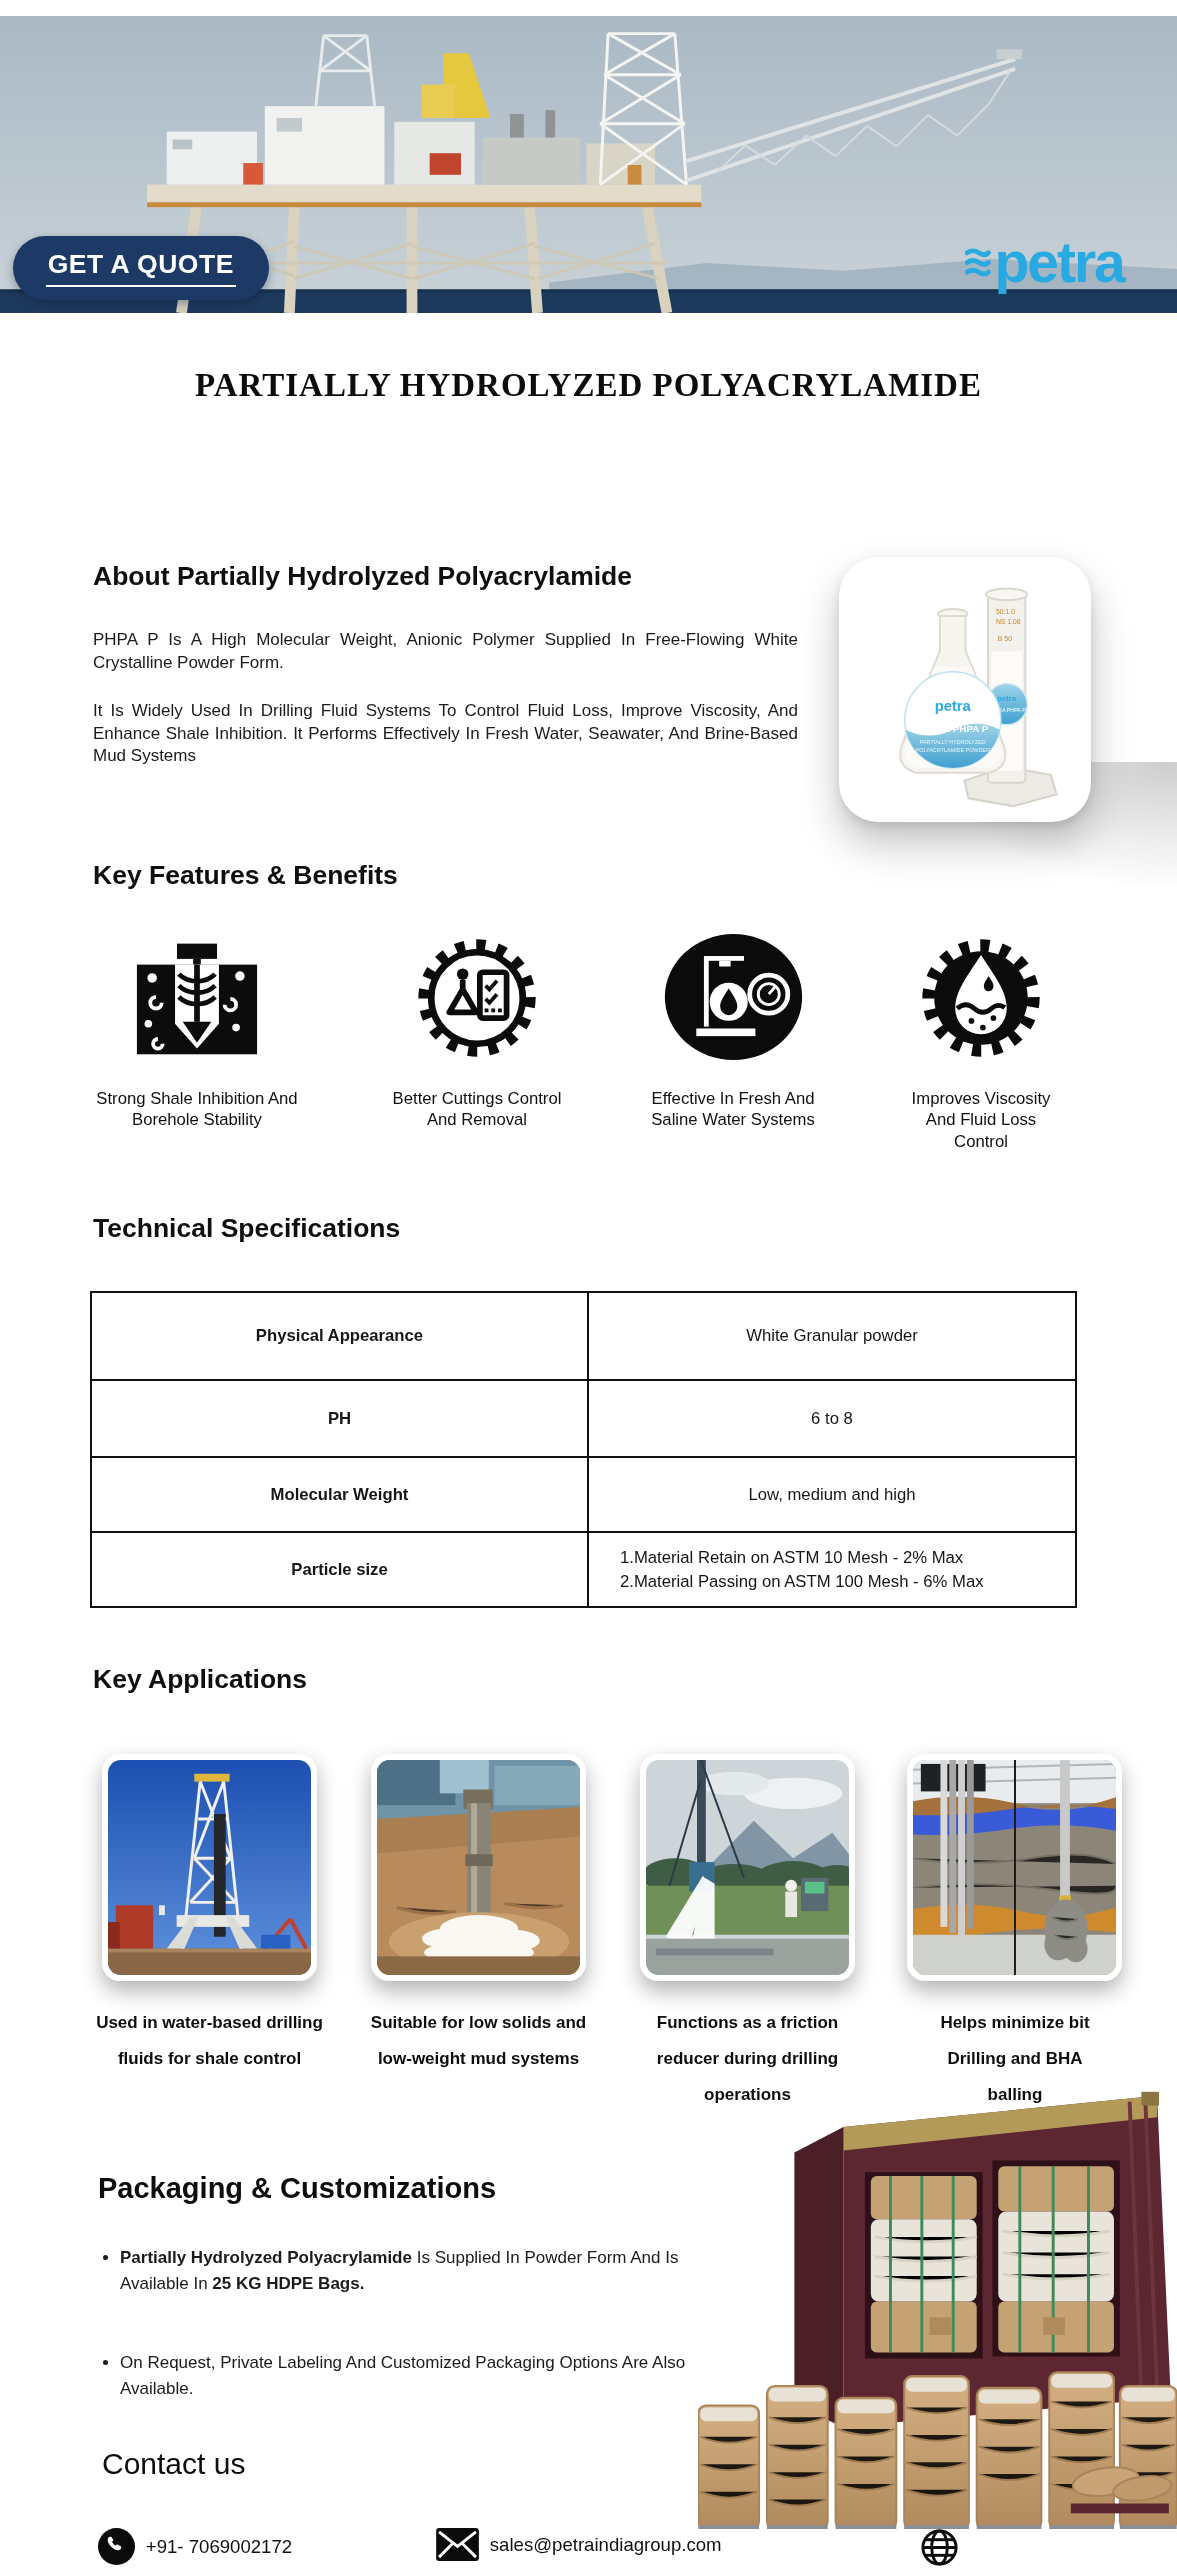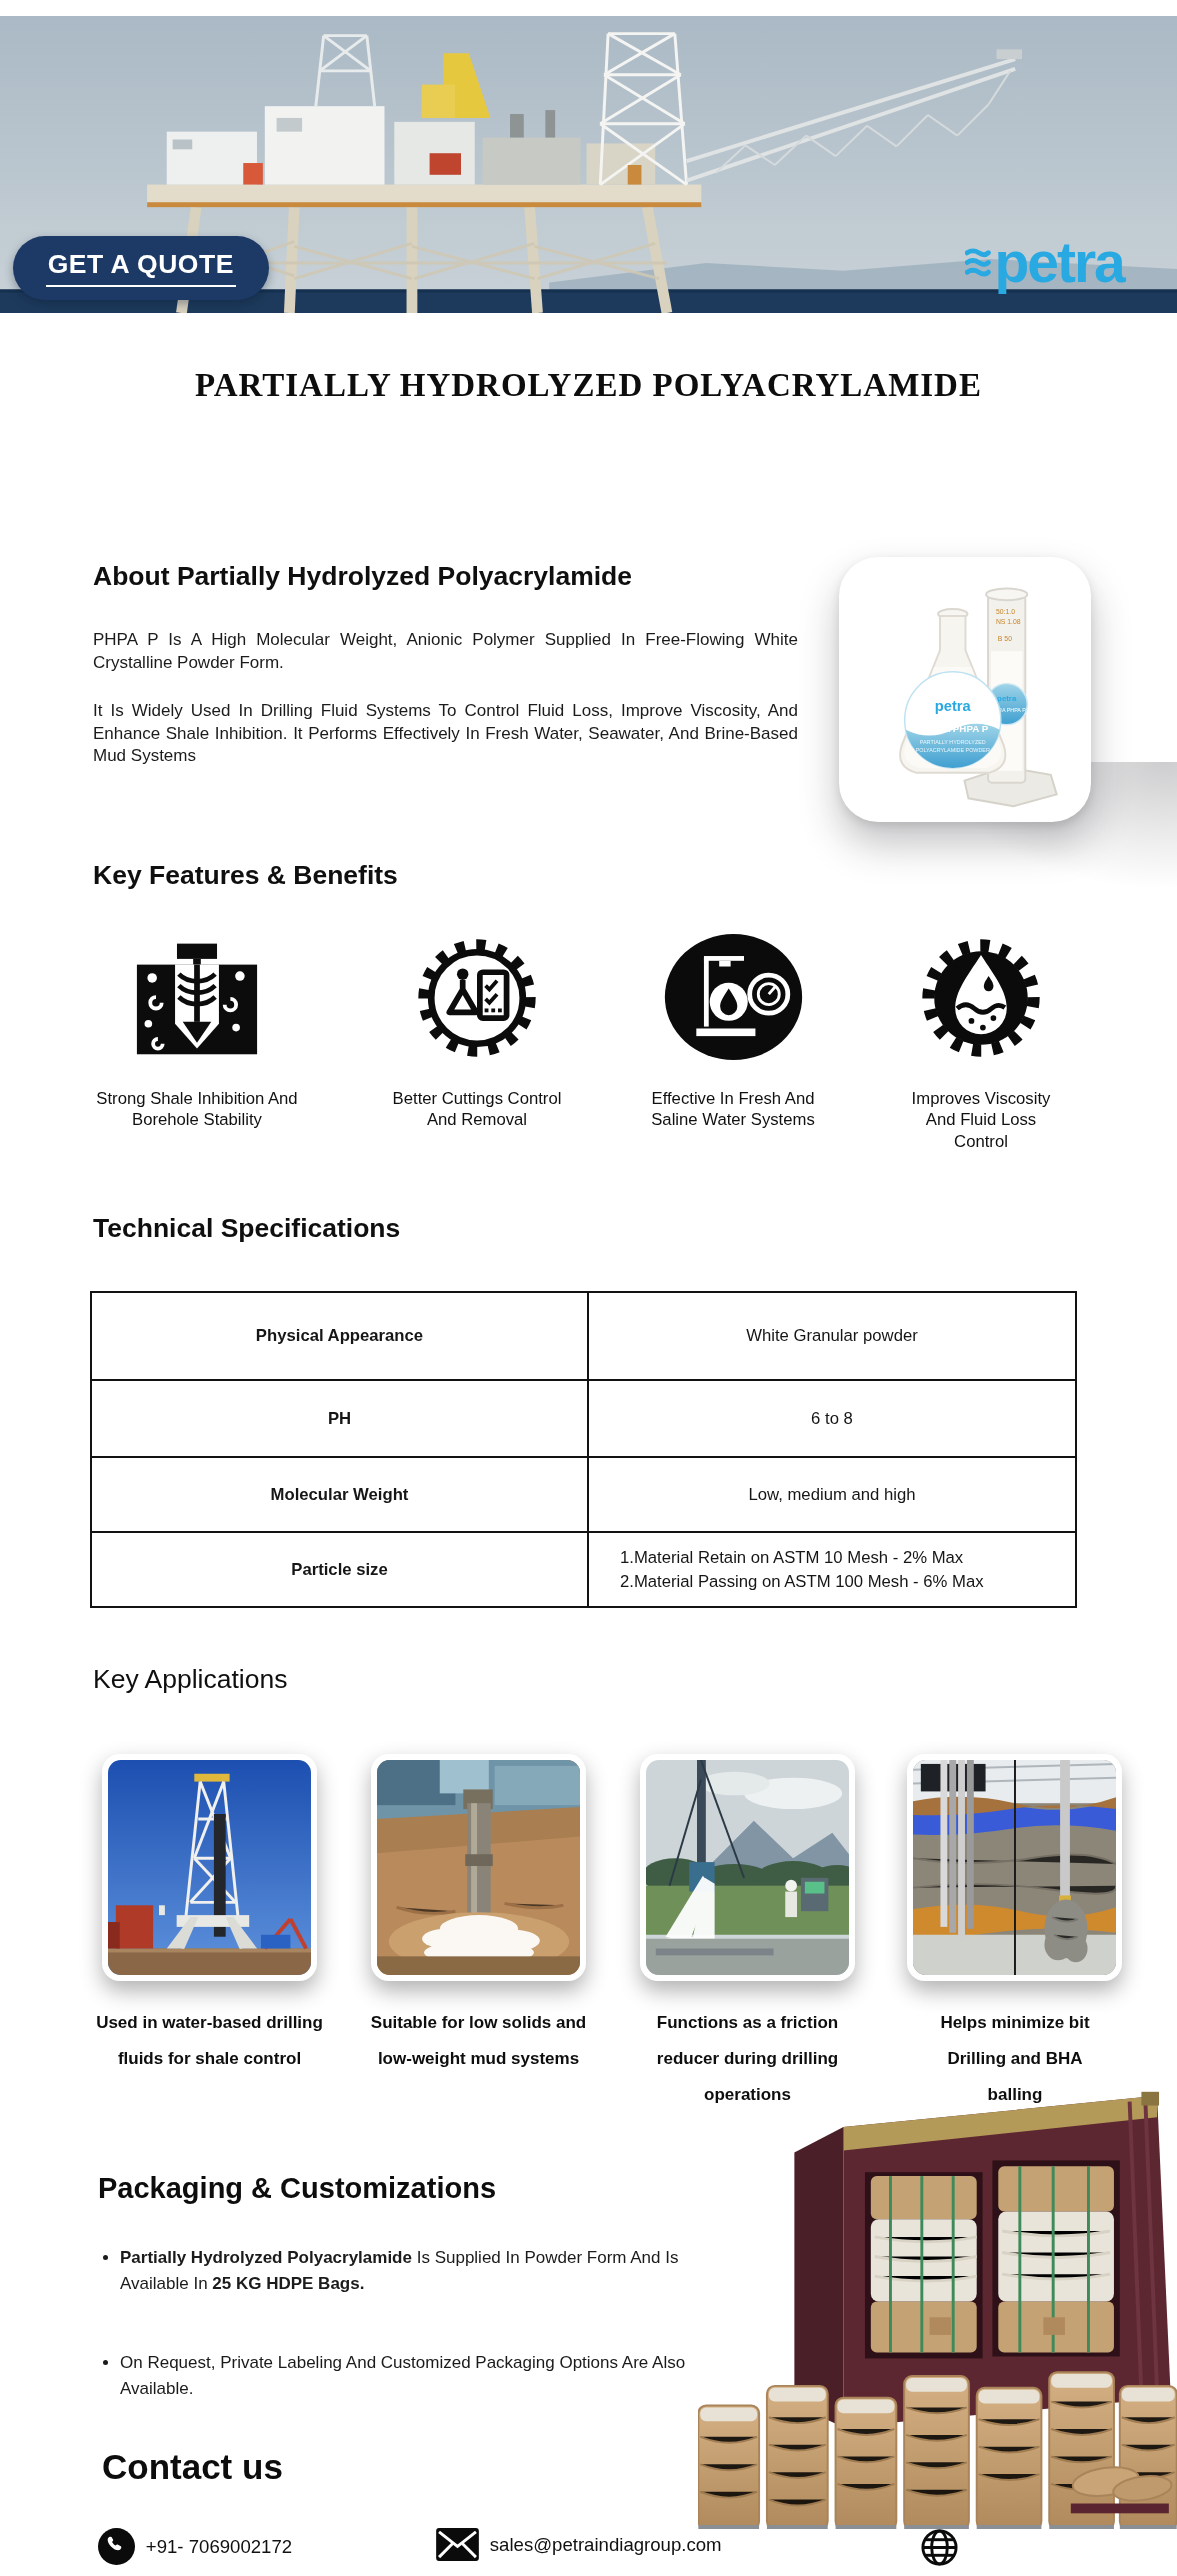--- a/index.html
+++ b/index.html
@@ -50,40 +50,40 @@
     border:2px solid #121212; display:grid; grid-template-columns:497px 1fr;
     grid-template-rows:88px 77px 75px 1fr; }
   .spec-cell { display:flex; align-items:center; justify-content:center; text-align:center;
     font-size:16.7px; border-bottom:2.9px solid #121212; }
   .spec-cell.last { border-bottom:none; }
   .spec-cell.lbl { font-weight:bold; border-right:2px solid #121212; }
   .spec-cell.val.multiline { flex-direction:column; align-items:flex-start; justify-content:center;
     padding-left:31px; text-align:left; line-height:23.5px; }
 
   
-  .apps-heading { position:absolute; left:93px; top:1648px; font-size:26.5px; font-weight:normal; color:#0f0f0f; }
+  .apps-heading { position:absolute; left:93px; top:1648px; font-size:26.5px; font-weight:bold; color:#0f0f0f; }
   .app-card { position:absolute; top:1738px; width:215px; height:227px; border-radius:17.7px;
     background:#fff; box-shadow:0 9.8px 21.6px rgba(0,0,0,.30); padding:5.9px; }
   .app-card .ph { width:100%; height:100%; border-radius:12.8px; overflow:hidden; }
   .a1 { left:102px; } .a2 { left:371px; } .a3 { left:640px; } .a4 { left:907px; }
   .app-cap { position:absolute; top:1989px; text-align:center; font-weight:bold; font-size:17px;
     line-height:36px; color:#0e0e0e; }
   .c1 { left:92px;  width:235px; }
   .c2 { left:361px; width:235px; }
   .c3 { left:630px; width:235px; }
   .c4 { left:922px; width:186px; }
 
   
   .pack-heading { position:absolute; left:98px; top:2156px; font-size:29px; font-weight:bold; color:#0d0d0d; }
   .pack-bullets { position:absolute; left:120px; top:2229px; width:569px; }
   .pack-bullets li { font-size:17px; line-height:26px; color:#1b1b1b; margin-bottom:53px; }
   .bags-art { position:absolute; left:698px; top:2066px; width:479px; height:447px; }
 
   
-  .contact-heading { position:absolute; left:102px; top:2431px; font-size:35px; font-weight:bold; color:#0d0d0d; }
+  .contact-heading { position:absolute; left:102px; top:2431px; font-size:30px; font-weight:normal; color:#0d0d0d; }
   .contact-item { position:absolute; top:2512px; display:flex; align-items:center; gap:10.8px; }
   .ct-phone { left:98px; } .ct-mail { left:436px; } .ct-web { left:864px;flex-direction:column; }
   .contact-item span { font-size:18.6px; color:#111; }
 </style>
 </head>
 <body>
 
 <div id="page">
 
   <div class="hero-photo">

